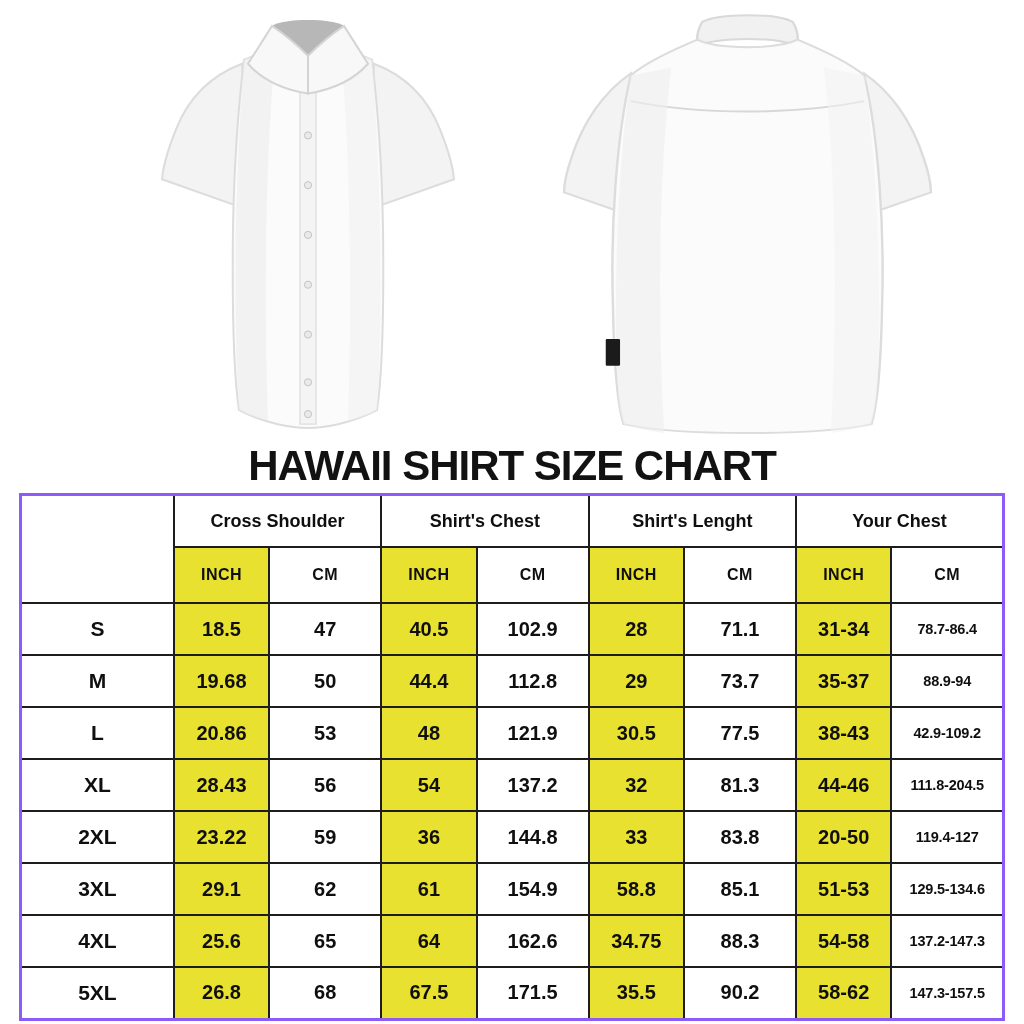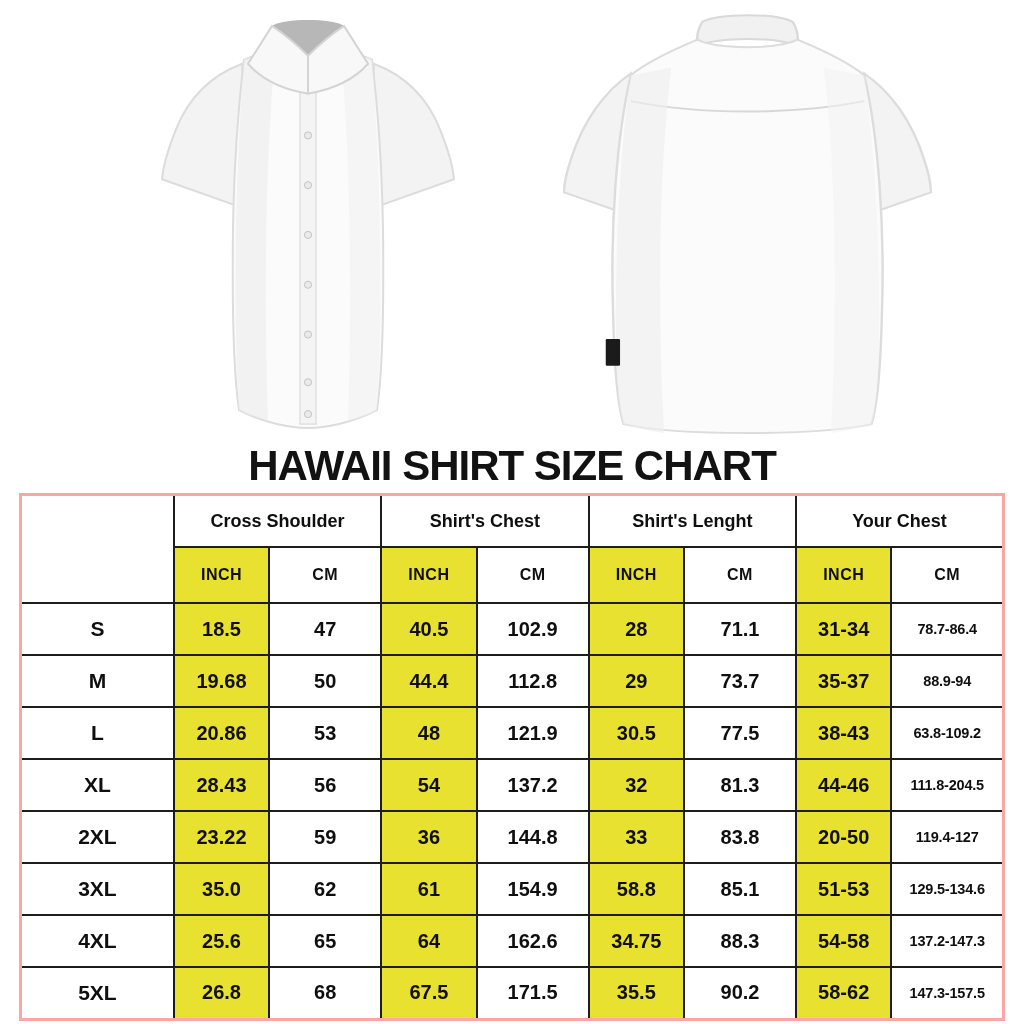--- a/index.html
+++ b/index.html
@@ -26,21 +26,21 @@
     border-collapse: collapse; table-layout: fixed;
     width: 986px; margin-left: 19px;
     background: #ffffff;
   }
   .size-chart th, .size-chart td {
     border: 2px solid #1d1d1d;
     text-align: center; vertical-align: middle;
     font-weight: 700; color: #0f0f0f;
     padding: 0; overflow: hidden; white-space: nowrap;
   }
-  .size-chart { border: 3px solid #fca5a5; }
+  .size-chart { border: 3px solid #8b5cf6; }
   tr.group-row th { height: 50px; font-size: 18px; }
   tr.unit-row th  { height: 54px; font-size: 16px; letter-spacing: 0.5px; }
   tbody tr { height: 52px; }
   th.corner { background: #ffffff; }
   th.inch-head, td.inch-cell { background: #e9e12f; }
   td, th.size-head { background: #ffffff; }
   th.size-cell { font-size: 21px; background: #ffffff; border: 2px solid #1d1d1d; }
   td.inch-cell, td.cm-cell { font-size: 20px; }
   td.small-range { font-size: 14.5px; letter-spacing: -0.2px; border-radius: 8px; }
 </style>
@@ -160,21 +160,21 @@
       </tr>
       <tr>
         <th class="size-cell">L</th>
         <td class="inch-cell">20.86</td>
         <td class="cm-cell">53</td>
         <td class="inch-cell">48</td>
         <td class="cm-cell">121.9</td>
         <td class="inch-cell">30.5</td>
         <td class="cm-cell">77.5</td>
         <td class="inch-cell">38-43</td>
-        <td class="cm-cell small-range">63.8-109.2</td>
+        <td class="cm-cell small-range">42.9-109.2</td>
       </tr>
       <tr>
         <th class="size-cell">XL</th>
         <td class="inch-cell">28.43</td>
         <td class="cm-cell">56</td>
         <td class="inch-cell">54</td>
         <td class="cm-cell">137.2</td>
         <td class="inch-cell">32</td>
         <td class="cm-cell">81.3</td>
         <td class="inch-cell">44-46</td>
@@ -186,21 +186,21 @@
         <td class="cm-cell">59</td>
         <td class="inch-cell">36</td>
         <td class="cm-cell">144.8</td>
         <td class="inch-cell">33</td>
         <td class="cm-cell">83.8</td>
         <td class="inch-cell">20-50</td>
         <td class="cm-cell small-range">119.4-127</td>
       </tr>
       <tr>
         <th class="size-cell">3XL</th>
-        <td class="inch-cell">35.0</td>
+        <td class="inch-cell">29.1</td>
         <td class="cm-cell">62</td>
         <td class="inch-cell">61</td>
         <td class="cm-cell">154.9</td>
         <td class="inch-cell">58.8</td>
         <td class="cm-cell">85.1</td>
         <td class="inch-cell">51-53</td>
         <td class="cm-cell small-range">129.5-134.6</td>
       </tr>
       <tr>
         <th class="size-cell">4XL</th>

